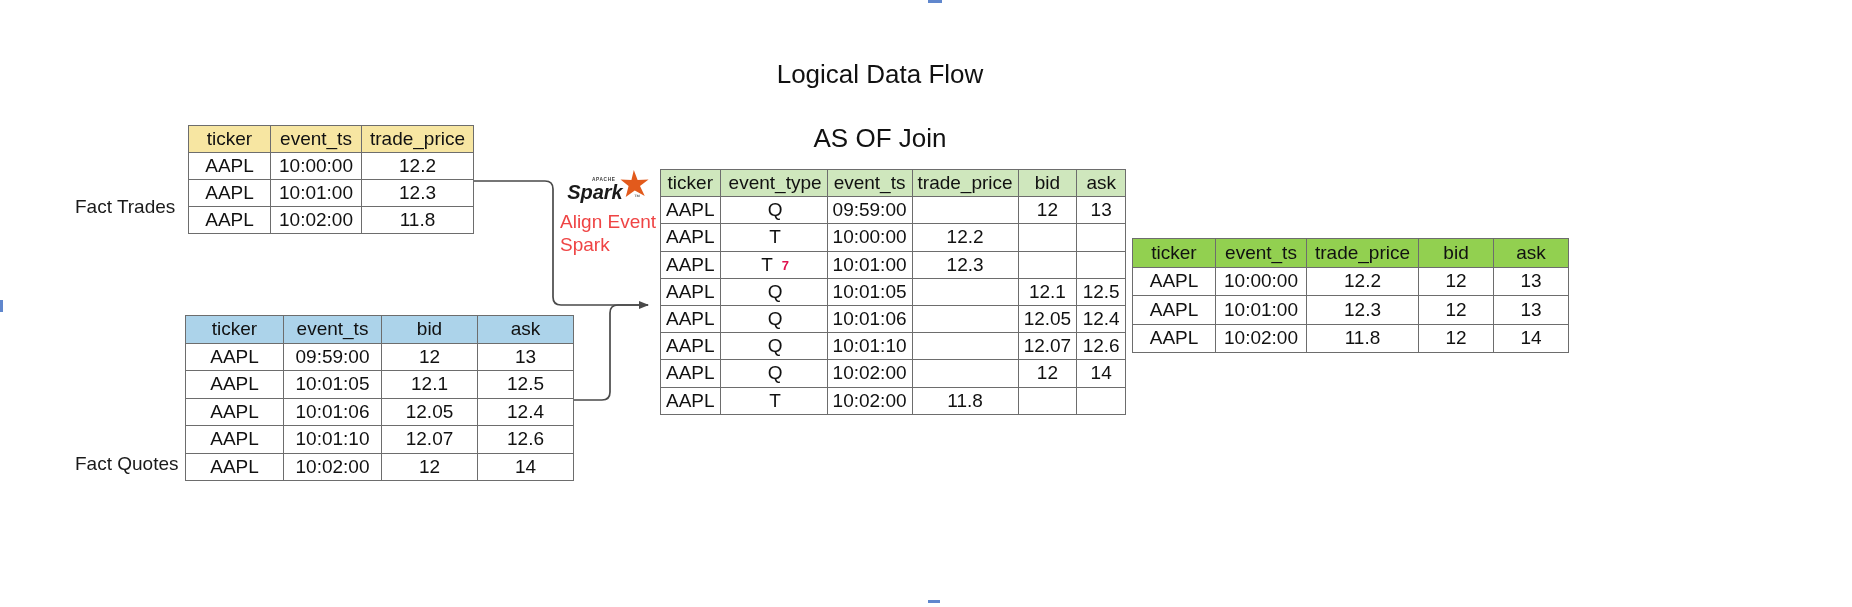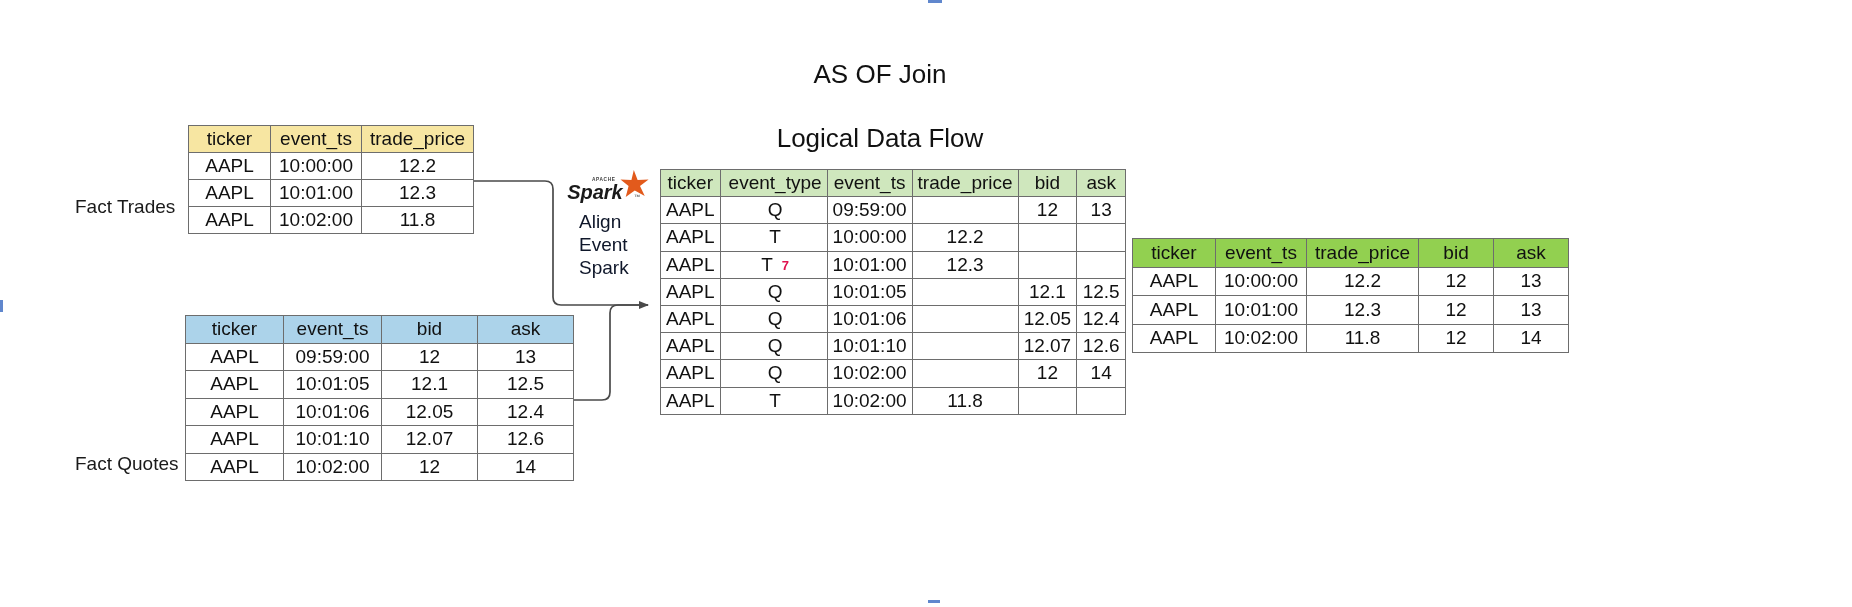--- a/index.html
+++ b/index.html
@@ -108,22 +108,21 @@
     text-align:left;
   }
   #spark-logo{
     width:96px;height:40px;
     display:block;
     margin:0 auto 2px auto;
   }
   #spark-caption{
     font-size:19px;
     line-height:23px;
-    color:#0f172a;
-    margin-left:19px;
+    color:#ef4444;
   }
   .cap-line{display:block;}
 
   
   .artifact{position:absolute;background:#4472c4;opacity:.85;}
 </style>
 </head>
 <body>
 
 <div id="stage">
@@ -137,22 +136,22 @@
 
     <path d="M446,181 L545,181 Q553,181 553,189 L553,297 Q553,305 561,305 L648,305" fill="none" stroke="#4a4a4a" stroke-width="1.7" marker-end="url(#arrow)"></path>
 
     <path d="M573,400 L602,400 Q610,400 610,392 L610,313 Q610,305 618,305 L648,305" fill="none" stroke="#4a4a4a" stroke-width="1.7"></path>
 
     <path d="M1065,295 L1124,295 L1124,295" fill="none" stroke="#4a4a4a" stroke-width="1.7"></path>
     <path d="M1065,295 L1120,295" fill="none" stroke="#4a4a4a" stroke-width="1.7" marker-end="url(#arrow)"></path>
   </svg>
 
   <div class="title">
+    <span class="title-line">Logical Data Flow</span>
     <span class="title-line">AS OF Join</span>
-    <span class="title-line">Logical Data Flow</span>
   </div>
 
   <div class="side-label" style="left:75px;top:196px;">Fact Trades</div>
   <div class="side-label" style="left:75px;top:453px;">Fact Quotes</div>
 
   <table class="tbl hdr-yellow" id="tbl-trades">
     <thead>
         <tr>
       <th>ticker</th>
       <th>event_ts</th>

